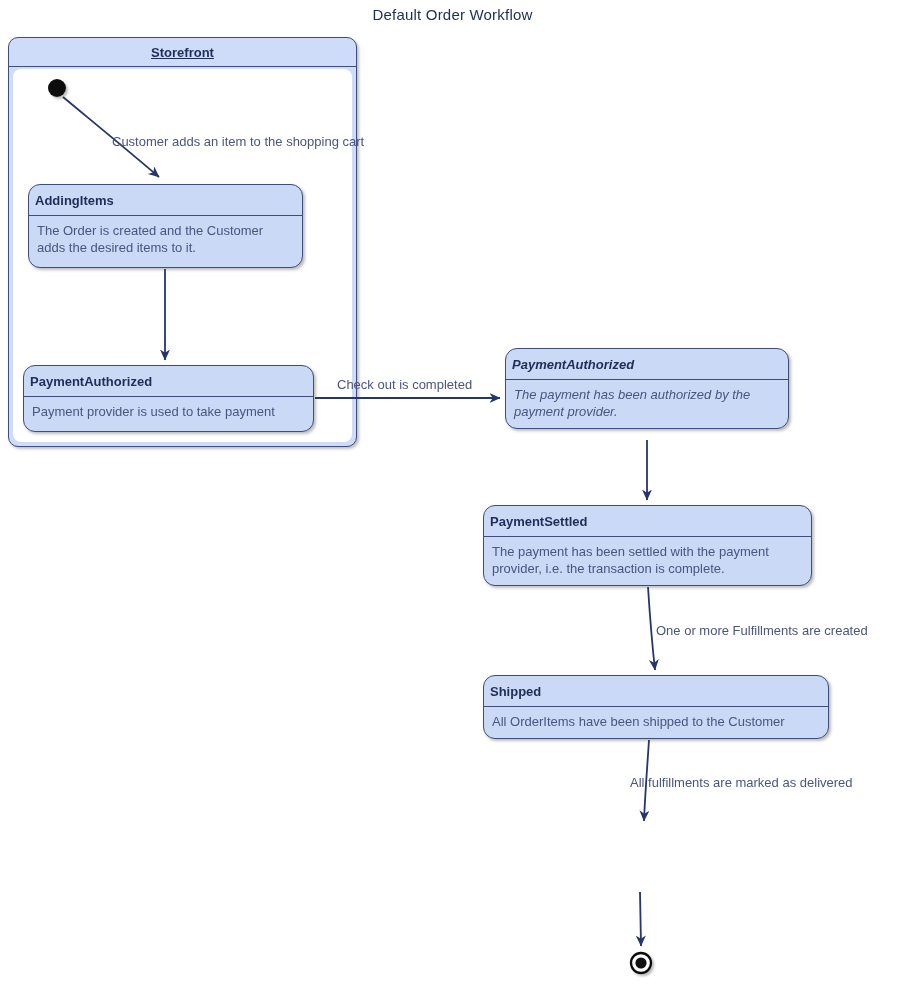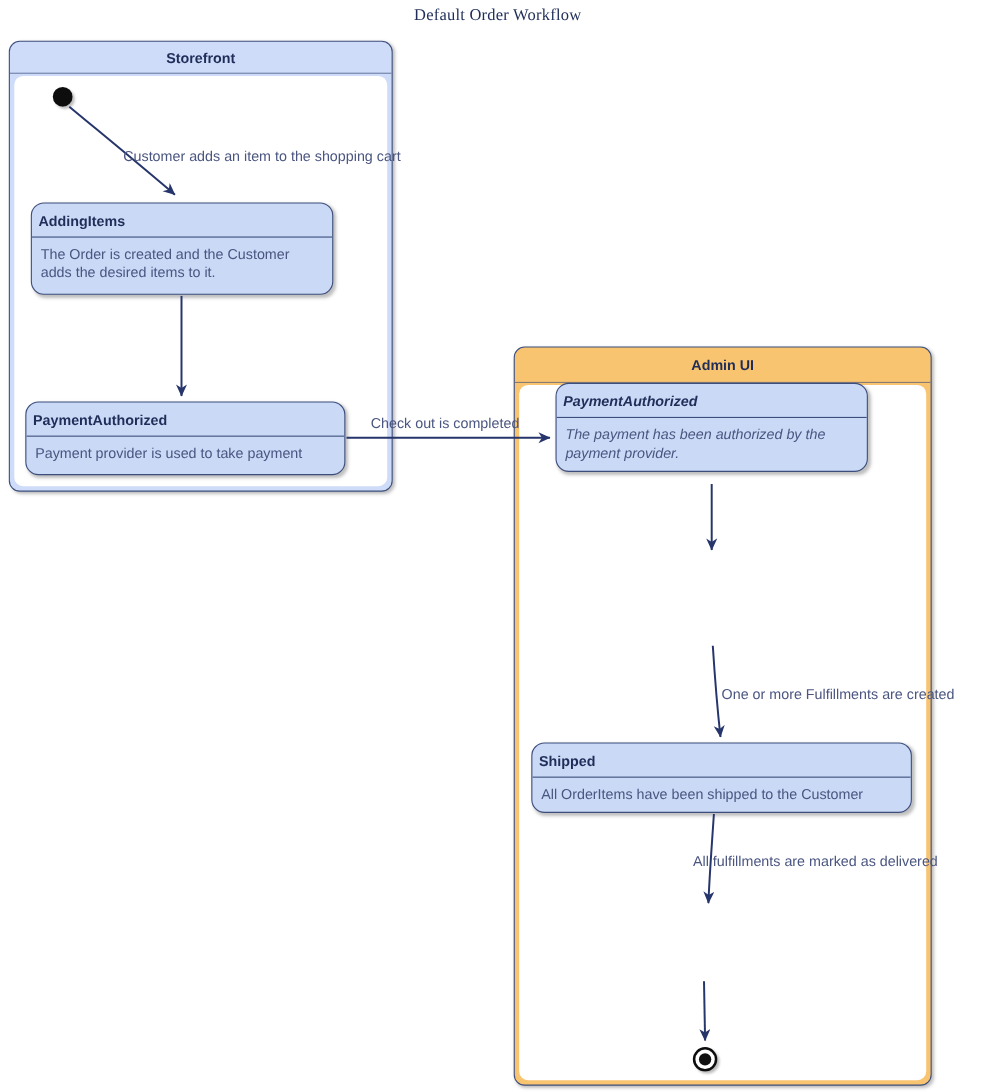--- a/index.html
+++ b/index.html
@@ -2,34 +2,35 @@
 <html style="--background: #ffffff; --state-fill: #c9d9f6; --state-border: #3d4e7c; --storefront-header-fill: #cedcf9; --admin-header-fill: #f9c470; --delivered-fill: #8ed48a; --title-text: #1f2d58; --body-text: #4a5580; --arrow: #26356b;"><head>
 <meta charset="utf-8">
 <style>
   html,body{margin:0;padding:0;background:#ffffff;}
   .canvas{
     position:relative;width:905px;height:993px;background:var(--background,#fff);
     font-family:"Liberation Sans",sans-serif;overflow:hidden;
   }
   .diagram-title{
     position:absolute;left:0;top:6px;width:100%;text-align:center;
-    font-size:15px;color:var(--title-text);letter-spacing:.2px;font-family:Liberation Serif, serif;
+    font-size:15px;color:var(--title-text);letter-spacing:.2px;
   }
   
   .container{
     position:absolute;border:1.5px solid var(--state-border);border-radius:10px;
     box-shadow:2px 2px 3px rgba(110,110,110,.45);z-index:1;box-sizing:border-box;
   }
   .container.storefront{background:var(--storefront-header-fill);}
   .container.admin{background:var(--admin-header-fill);}
   .container-header{
     display:flex;align-items:center;justify-content:center;
     font-size:13px;font-weight:bold;color:var(--title-text);
     border-bottom:1.5px solid var(--state-border);border-radius:8px 8px 0 0;
     box-sizing:border-box;
+    text-decoration:underline;
   }
   .storefront .container-header{height:29px;}
   .admin .container-header{height:32px;}
   .container-inner{
     position:absolute;left:4px;right:4px;bottom:4px;background:#fff;border-radius:8px;
   }
   .storefront .container-inner{top:31px;}
   .admin .container-inner{top:34px;}
   
   .state{
@@ -58,40 +59,40 @@
 
 <div class="canvas">
 
   <div class="diagram-title">Default Order Workflow</div>
 
   <div class="container storefront" style="left:8px;top:37px;width:349px;height:410px;">
     <div class="container-header">Storefront</div>
     <div class="container-inner"></div>
   </div>
 
-  <div class="container admin" style="left:467px;top:315px;width:380px;height:672px;">
-    <div class="container-header">Admin UI</div>
-    <div class="container-inner"></div>
-  </div>
 
   <div class="state" style="left:28px;top:184px;width:275px;height:84px;">
     <div class="state-title">AddingItems</div>
     <div class="state-body">The Order is created and the Customer adds the desired items to it.</div>
   </div>
 
   <div class="state" style="left:23px;top:365px;width:291px;height:67px;">
     <div class="state-title">PaymentAuthorized</div>
     <div class="state-body">Payment provider is used to take payment</div>
   </div>
 
   <div class="state" style="left:505px;top:348px;width:284px;height:81px;font-style:italic;">
     <div class="state-title">PaymentAuthorized</div>
     <div class="state-body">The payment has been authorized by the payment provider.</div>
   </div>
 
+  <div class="state" style="left:483px;top:505px;width:329px;height:81px;">
+    <div class="state-title">PaymentSettled</div>
+    <div class="state-body">The payment has been settled with the payment provider, i.e. the transaction is complete.</div>
+  </div>
 
   <div class="state" style="left:483px;top:675px;width:346px;height:64px;">
     <div class="state-title">Shipped</div>
     <div class="state-body">All OrderItems have been shipped to the Customer</div>
   </div>
 
 
   <svg class="edges" width="905" height="993" viewBox="0 0 905 993">
     <defs>
       <marker id="arrowhead" markerUnits="userSpaceOnUse" markerWidth="14" markerHeight="12" refX="10.5" refY="5" orient="auto">

